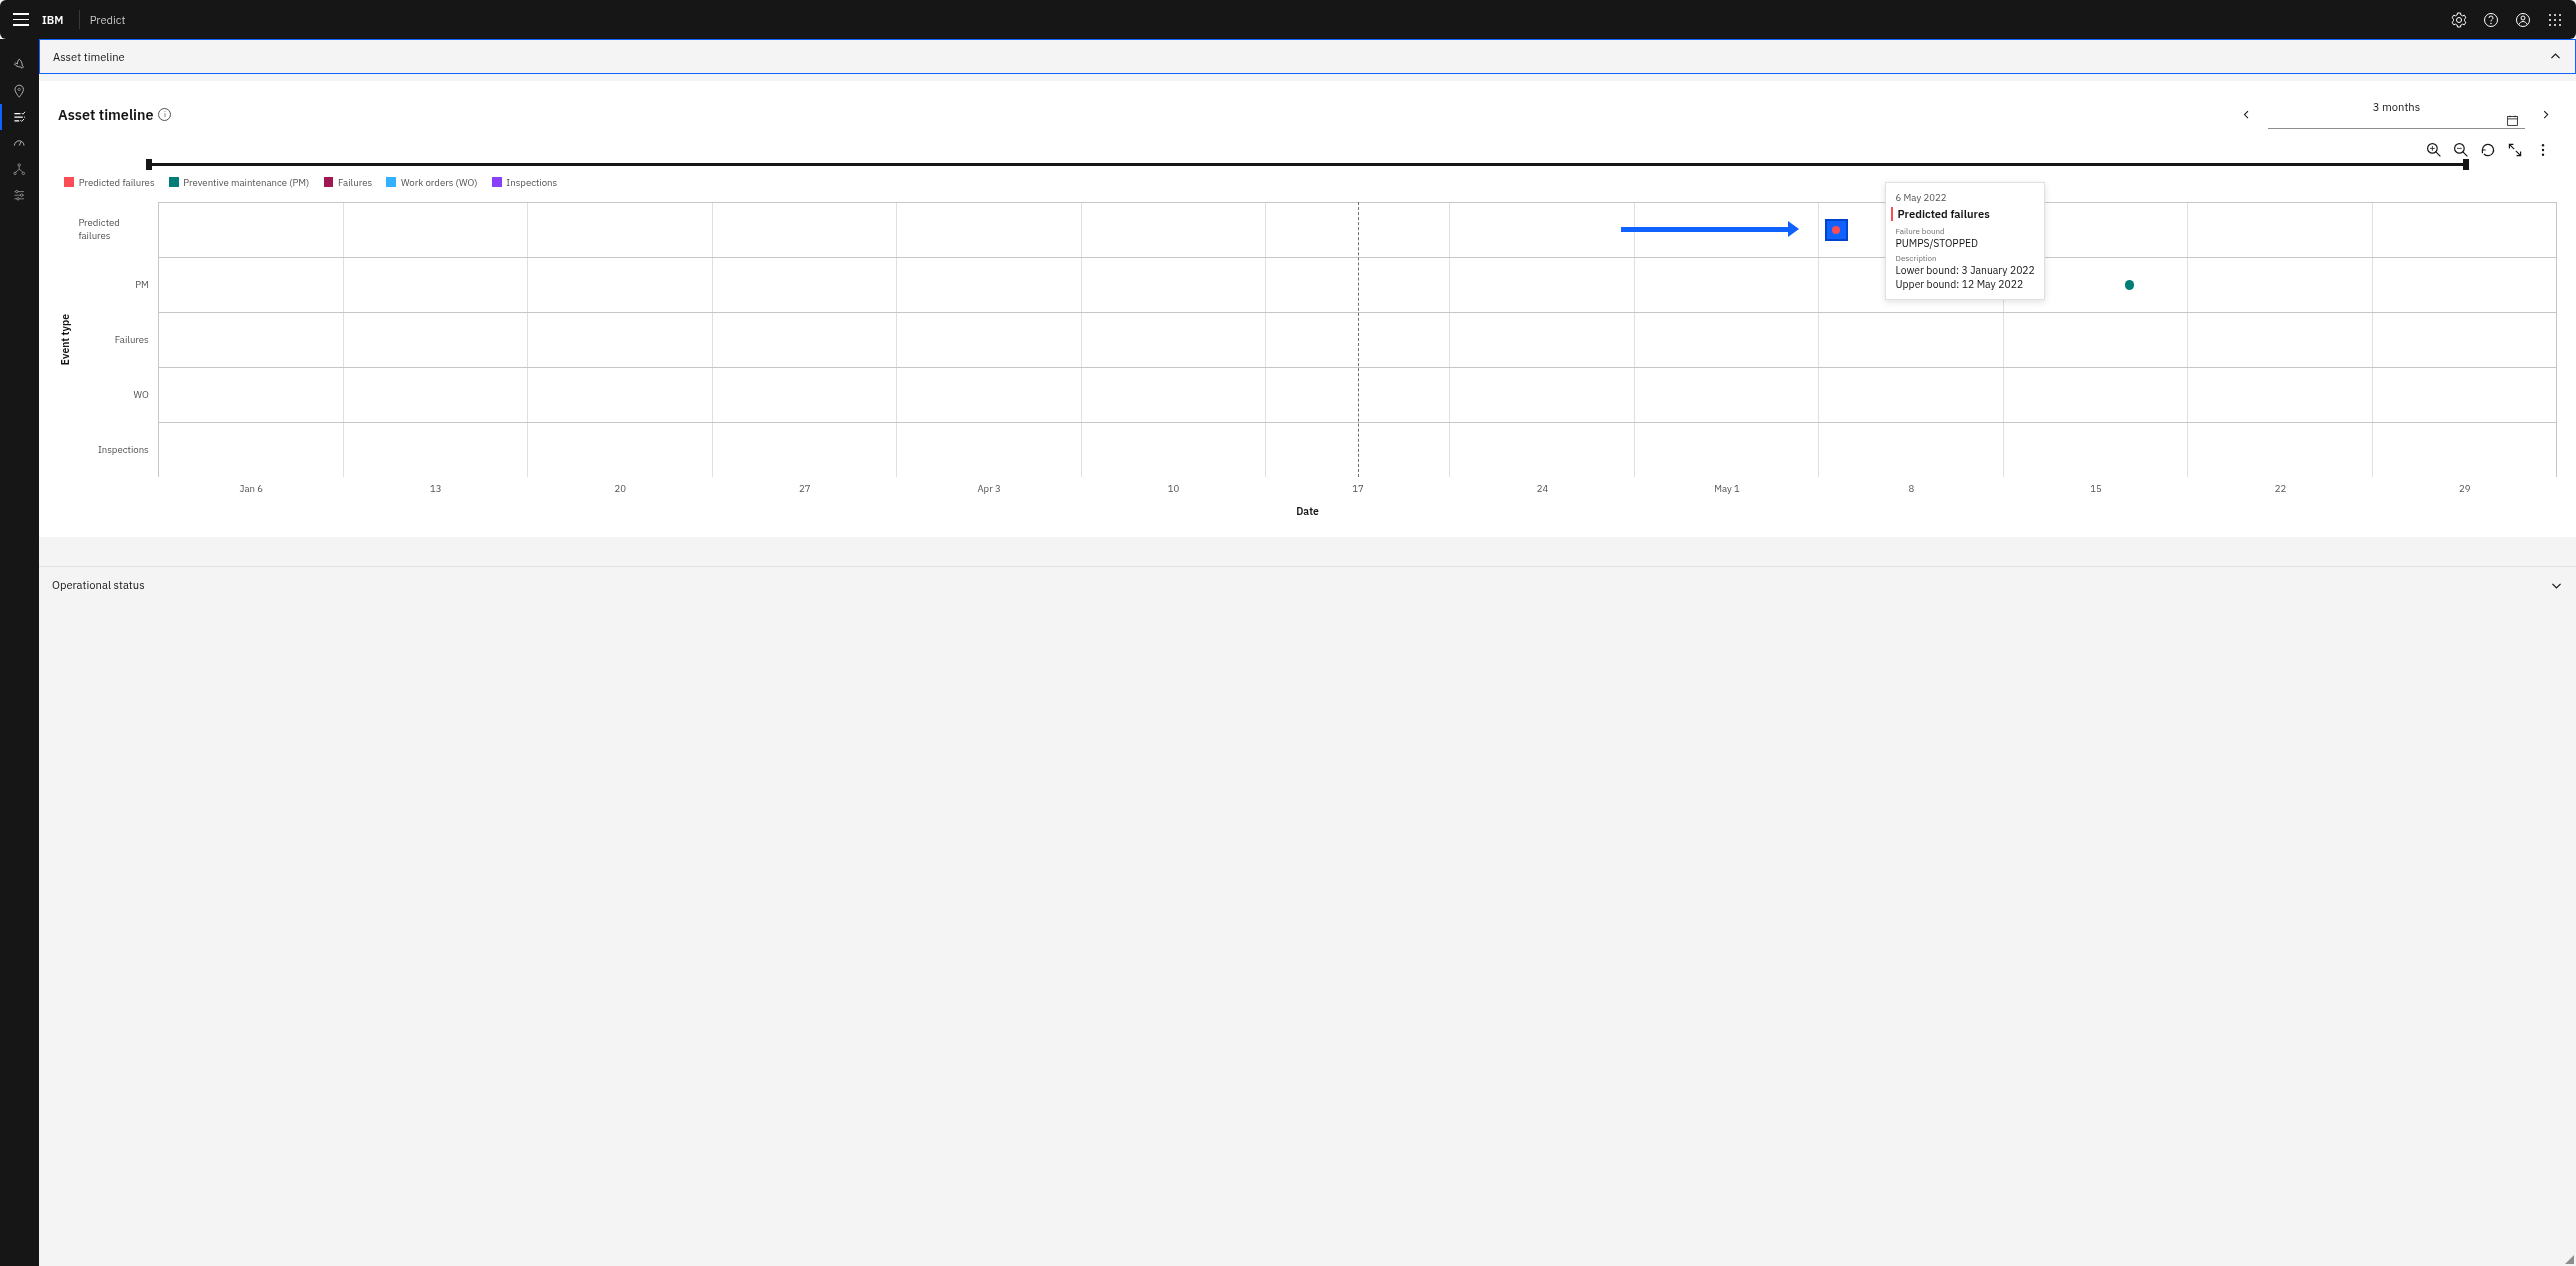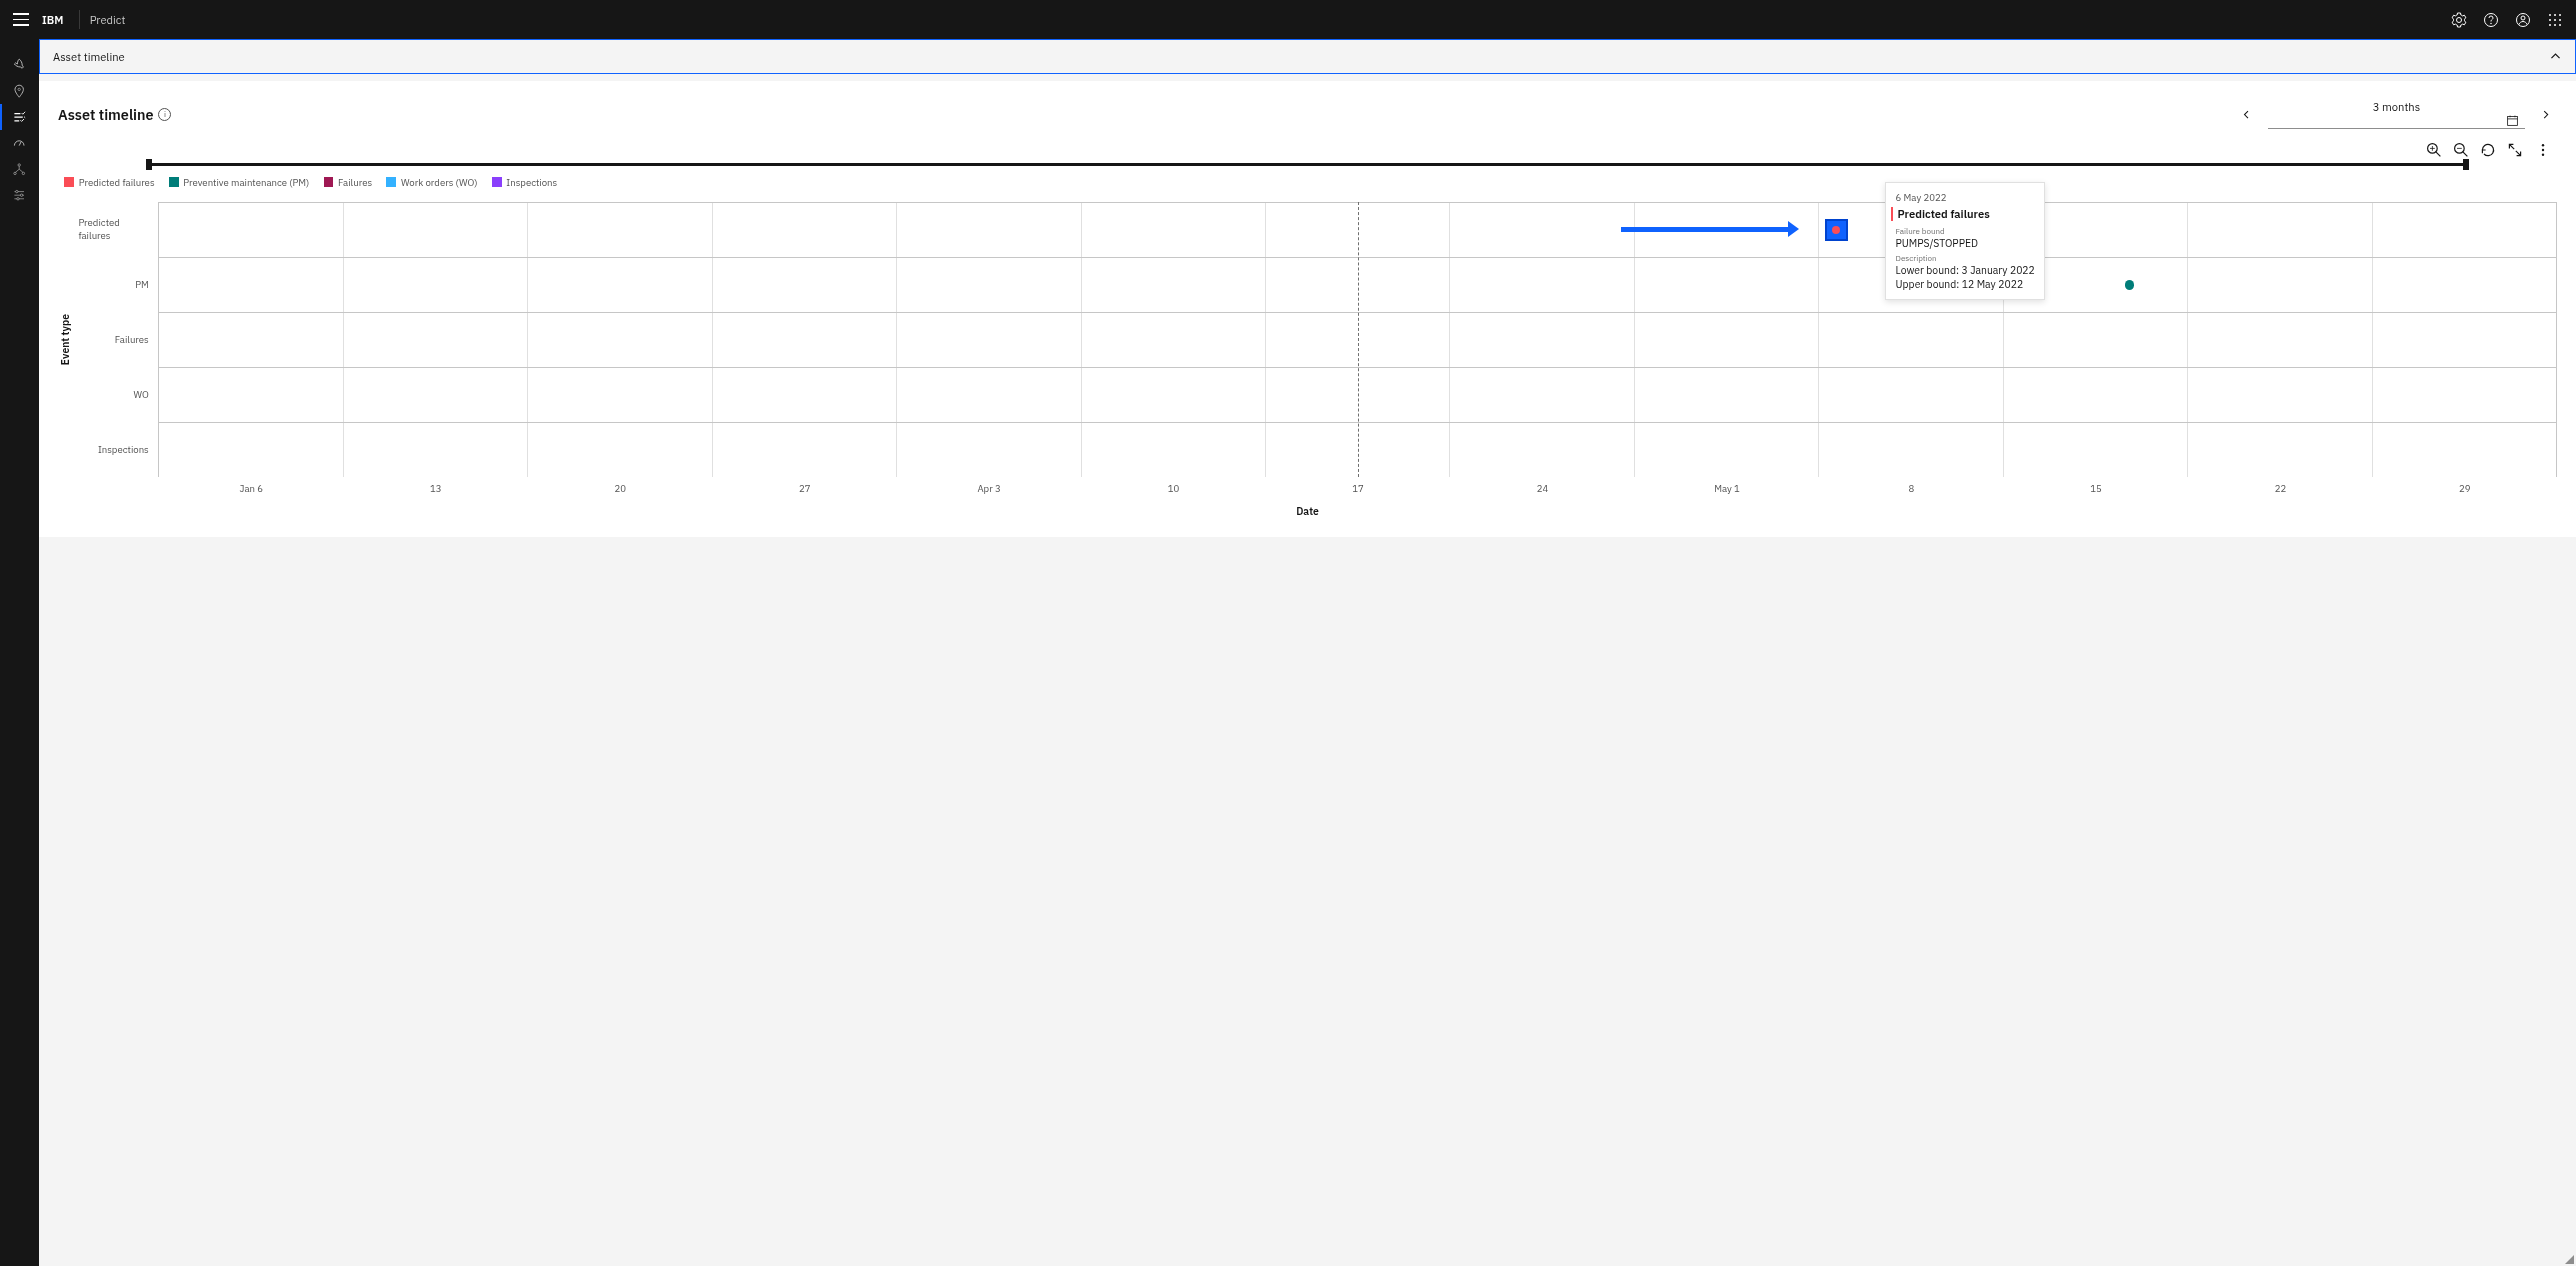--- a/index.html
+++ b/index.html
@@ -1,19 +1,19 @@
 <!DOCTYPE html>
 <html style="font-size:13px"><head>
 <meta charset="utf-8">
 <style>
 * { box-sizing: border-box; margin: 0; padding: 0; }
 body { font-family: "IBM Plex Sans", -apple-system, BlinkMacSystemFont, sans-serif; background: #f4f4f4; color: #161616; overflow: hidden; }
 
 
-.topbar { height: 39px; background: #161616; display: flex; align-items: center; padding: 0 13px; color: #fff; }
+.topbar { height: 39px; background: #161616; display: flex; align-items: center; padding: 0 13px; color: #fff; border-radius: 6px; }
 .topbar .hamburger { width: 16px; height: 16px; display: flex; flex-direction: column; justify-content: space-around; cursor: pointer; margin-right: 13px; }
 .topbar .hamburger span { height: 1.6px; background: #fff; }
 .topbar .brand { font-weight: 600; font-size: 11.2px; margin-right: 6.4px; }
 .topbar .divider { width: 0.8px; height: 19px; background: #393939; margin: 0 9.6px; }
 .topbar .product { font-size: 11.2px; color: #c6c6c6; }
 .topbar .spacer { flex: 1; }
 .topbar .tb-icon { width: 16px; height: 16px; margin-left: 16px; cursor: pointer; fill: #fff; }
 
 
 .sidebar { position: fixed; left: 0; top: 39px; bottom: 0; width: 39px; background: #161616; display: flex; flex-direction: column; align-items: center; padding-top: 13px; }
@@ -389,17 +389,23 @@
       <div class="tick">24</div>
       <div class="tick">May 1</div>
       <div class="tick">8</div>
       <div class="tick">15</div>
       <div class="tick">22</div>
       <div class="tick">29</div>
     </div>
     <div class="x-label">Date</div>
   </div>
 
+  <div class="op-status">
+    <span class="os-title">Operational status</span>
+    <svg class="os-chevron" viewBox="0 0 16 16">
+        <path d="M3 6l5 5 5-5" stroke="#161616" fill="none" stroke-width="1.5"></path>
+      </svg>
+  </div>
 
 </div>
 
 <div class="resize-handle"></div>
 
 
 </body></html>

